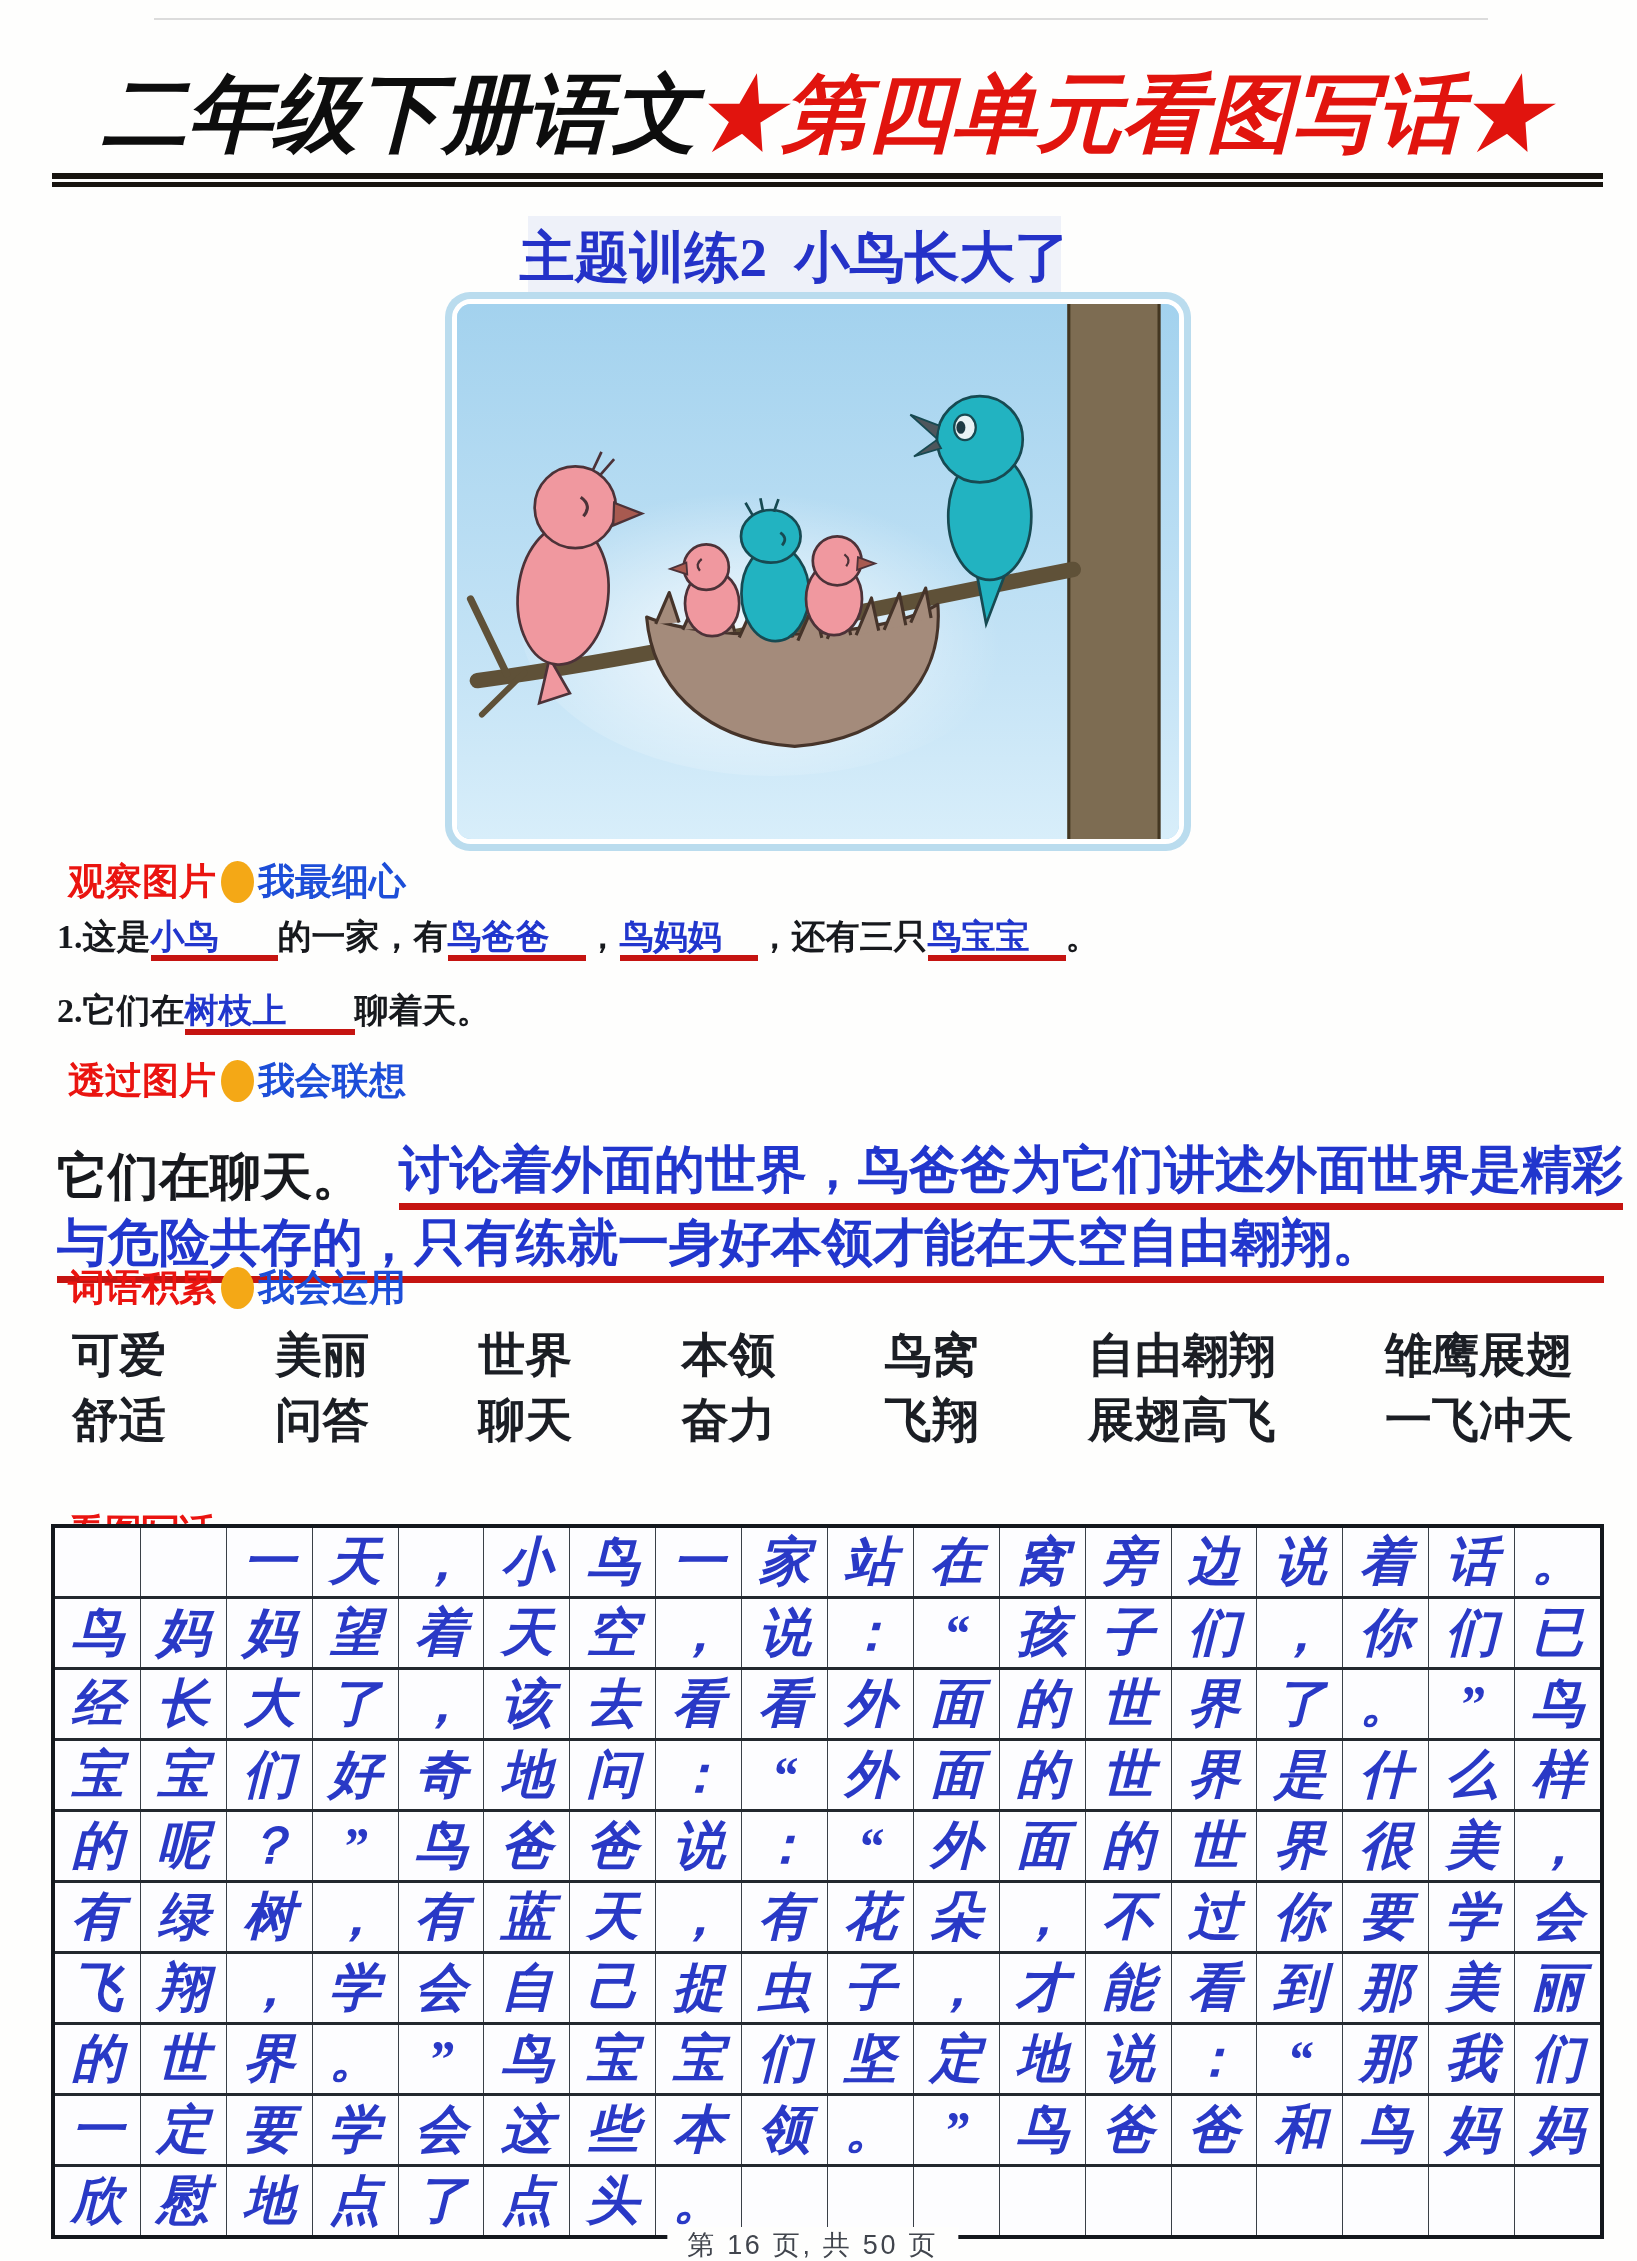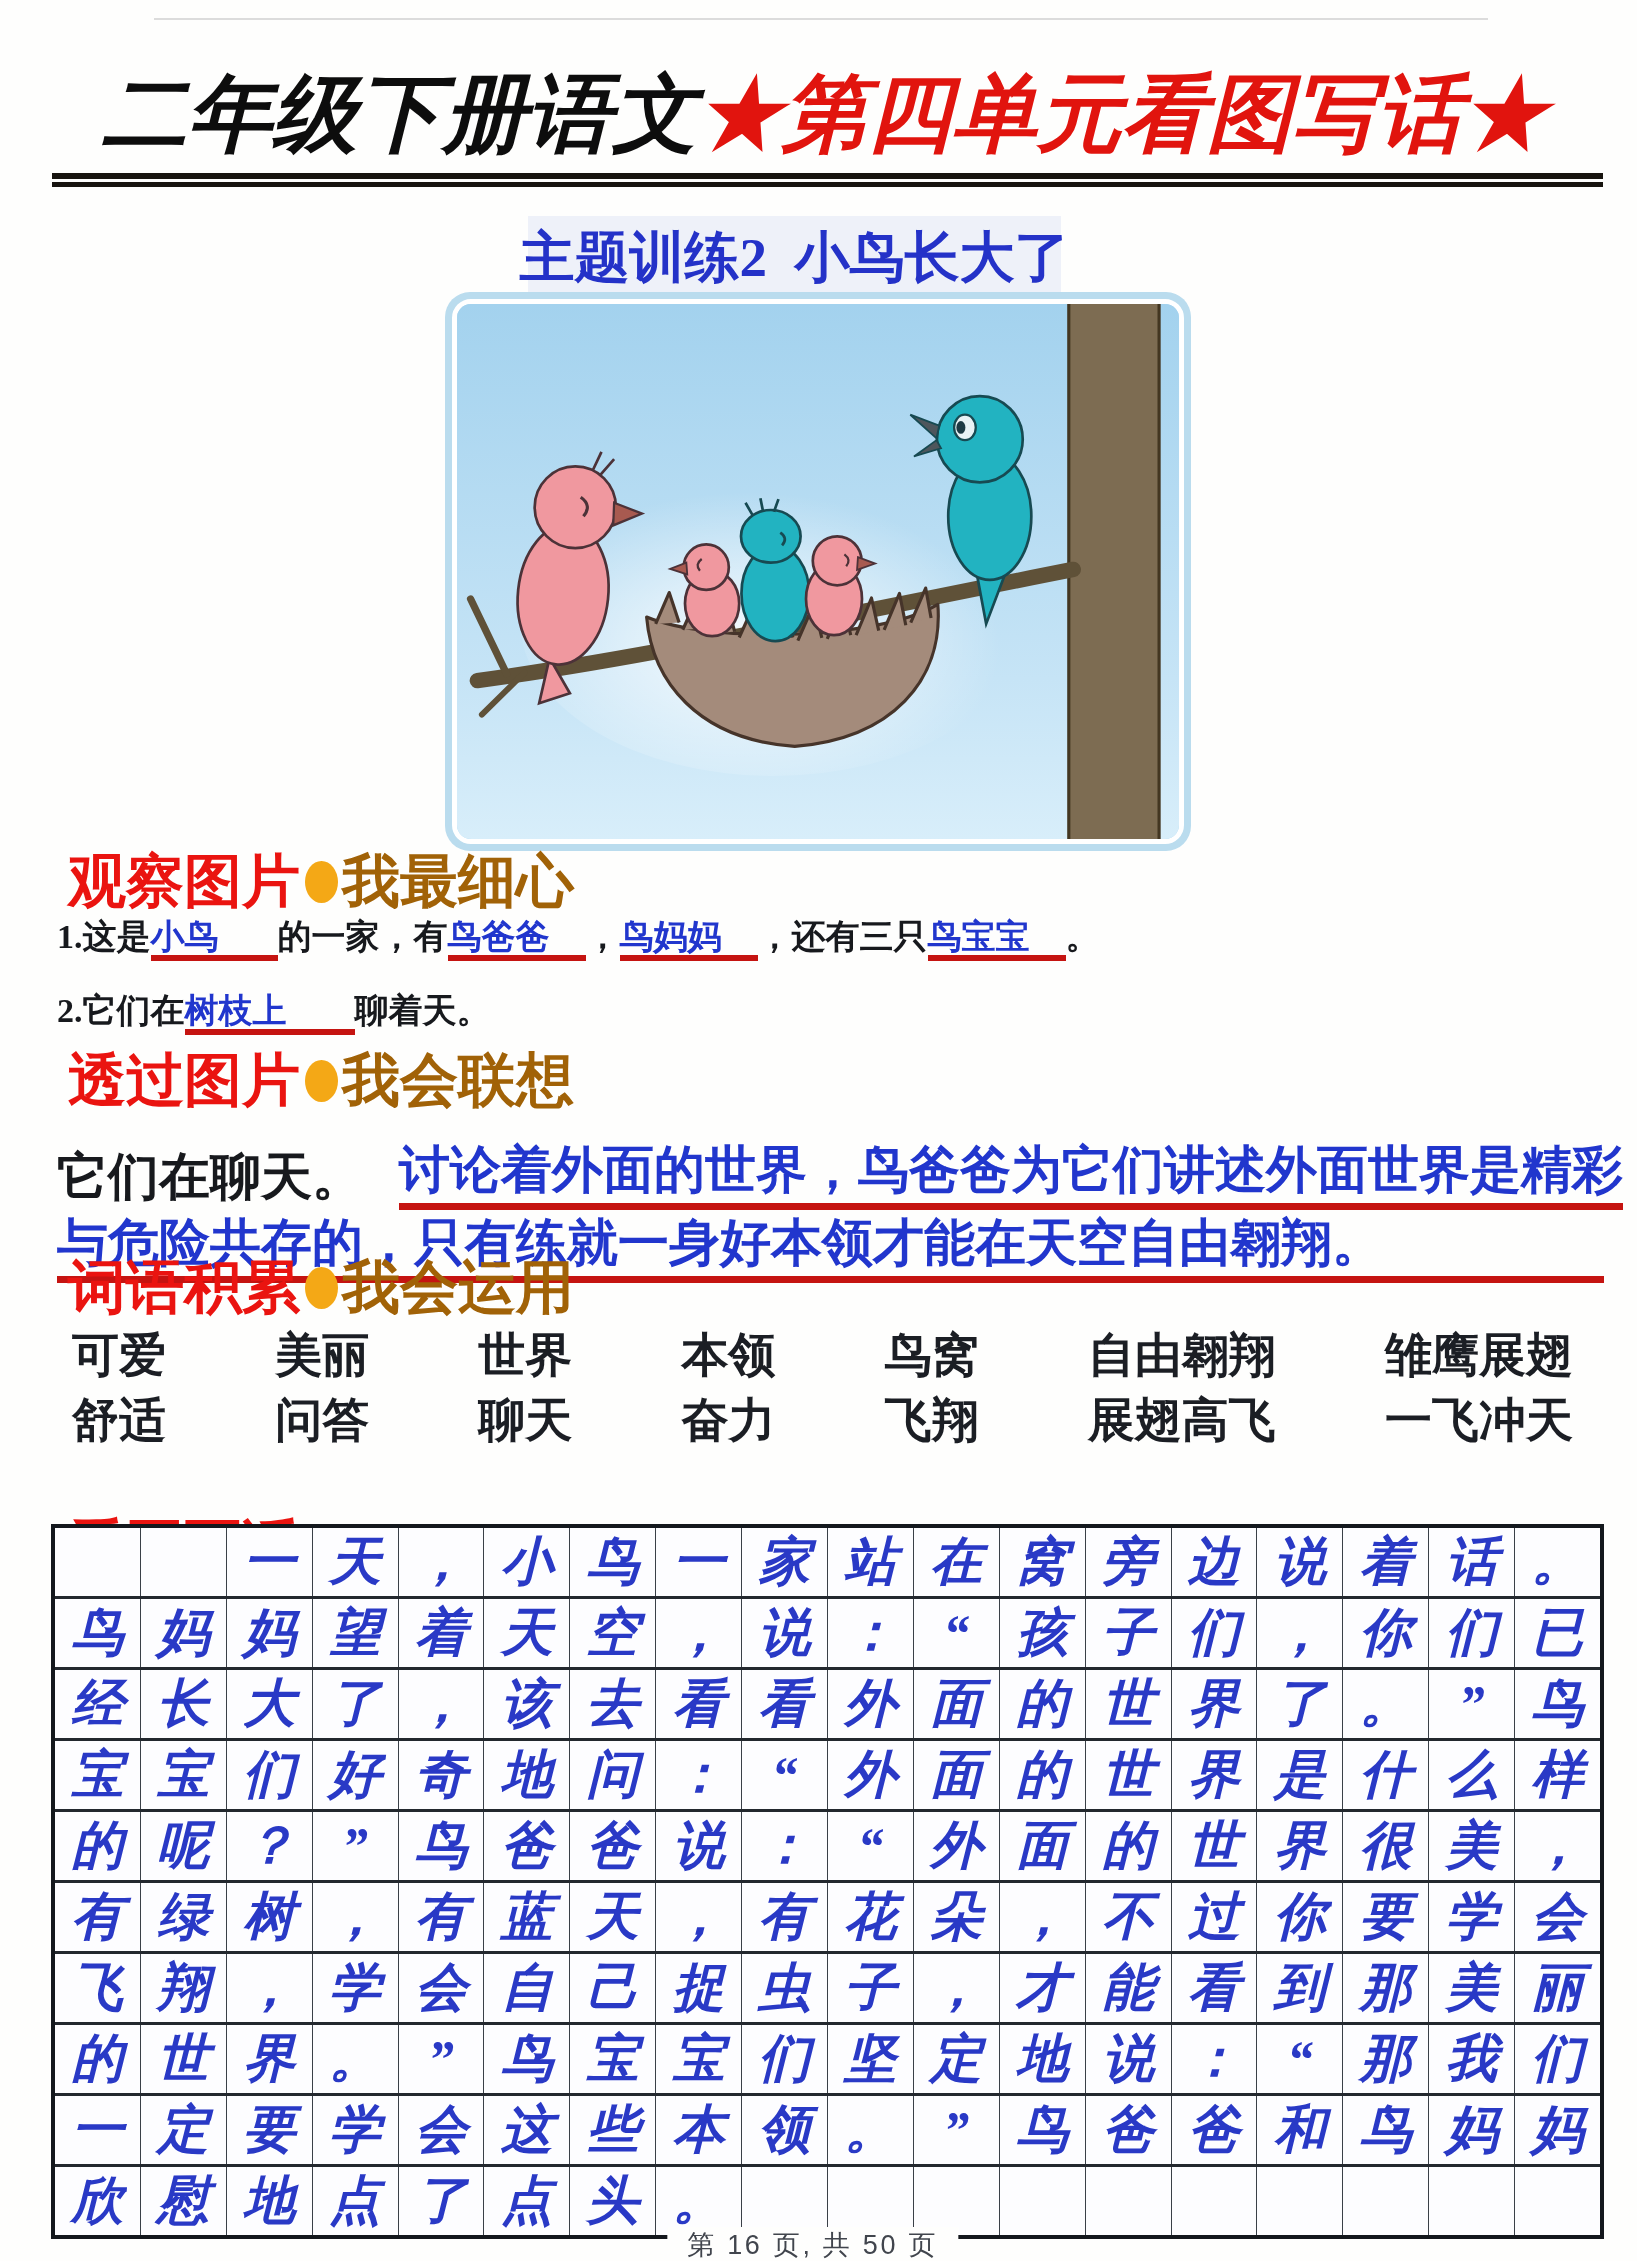--- a/index.html
+++ b/index.html
@@ -23,23 +23,23 @@
 
   
   .picture{position:absolute;top:292px;left:445px;width:746px;height:559px;margin:0;
            background:#badcee;border-radius:25px;padding:6.8px;box-sizing:border-box;}
   .picture-inner{width:100%;height:100%;border:5.9px solid #ffffff;border-radius:19px;
                  box-sizing:border-box;overflow:hidden;background:#a9d6f0;}
   .picture-inner svg{display:block;width:100%;height:100%;}
 
   
   .sec-header{position:absolute;left:68px;height:59px;display:flex;align-items:center;
-              font-size:58px;font-weight:bold;white-space:nowrap;}
+              font-size:37px;font-weight:bold;white-space:nowrap;}
   .sec-tag{color:#ea1410;}
-  .sec-claim{color:#a16207;}
+  .sec-claim{color:#1d4ed8;}
   .sec-dot{display:inline-block;width:33px;height:42px;border-radius:50%;background:#f4a816;margin:0 4.5px;}
 
   
   .fill-line{position:absolute;left:57px;width:1547px;font-size:34px;font-weight:bold;
              line-height:1.25;white-space:nowrap;}
   .seg-plain{color:#17191d;}
   .seg-fill{color:#2136cd;border-bottom:6.3px solid #c51411;}
   .para-line{position:absolute;left:57px;width:1547px;font-size:51px;font-weight:bold;
              line-height:1.3;display:flex;align-items:flex-end;white-space:nowrap;gap:36px;}
   .para-line .seg-answer{color:#2136cd;flex:1;border-bottom:7.2px solid #c51411;margin-top:24px;}

